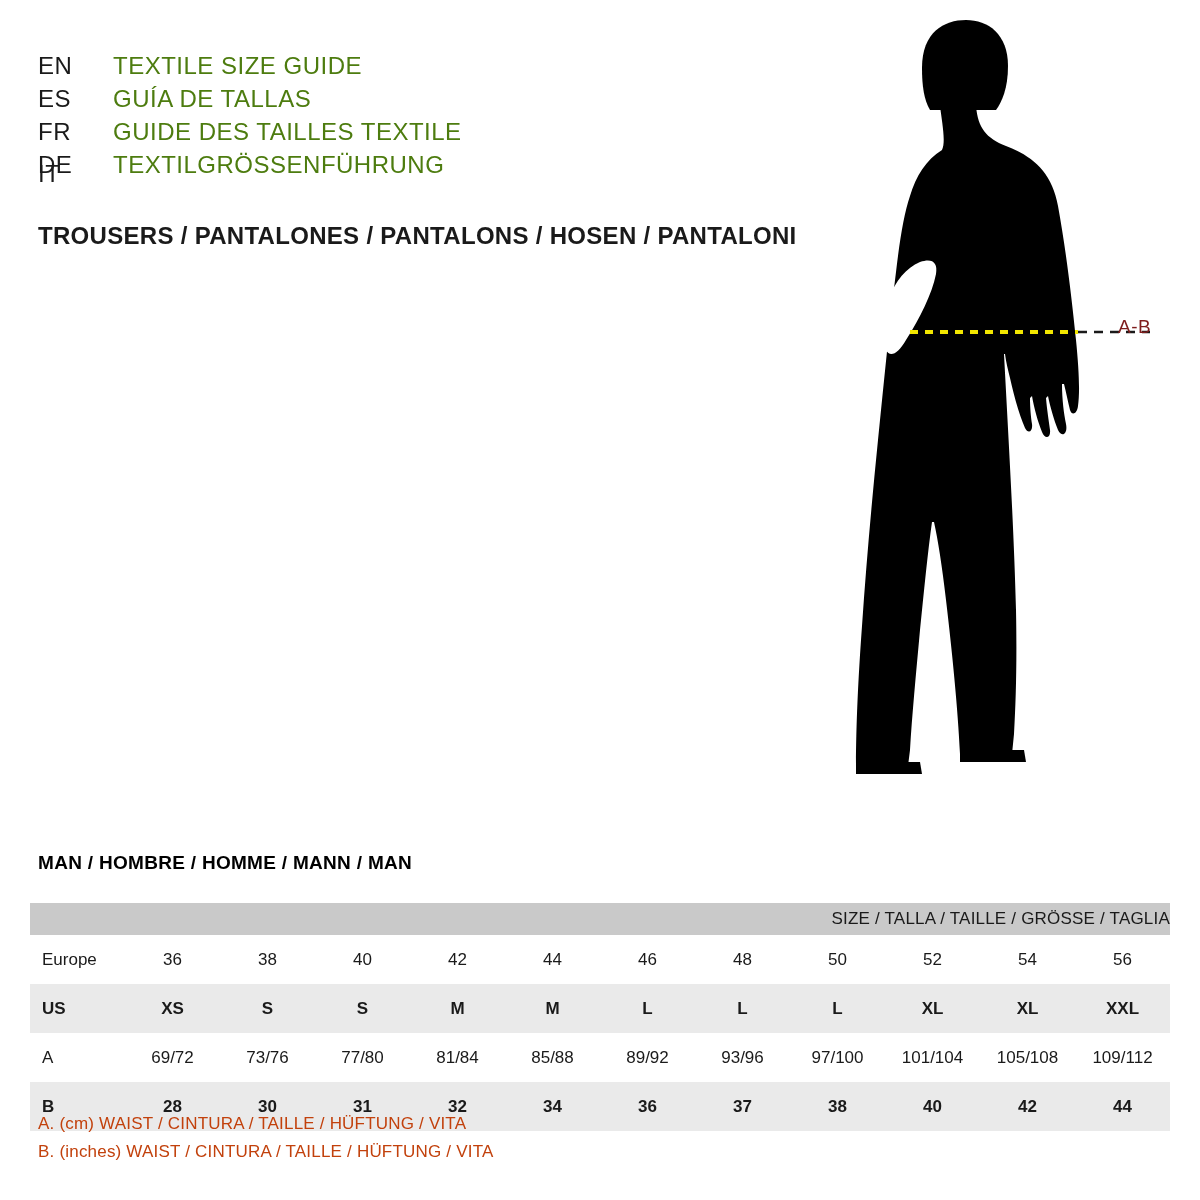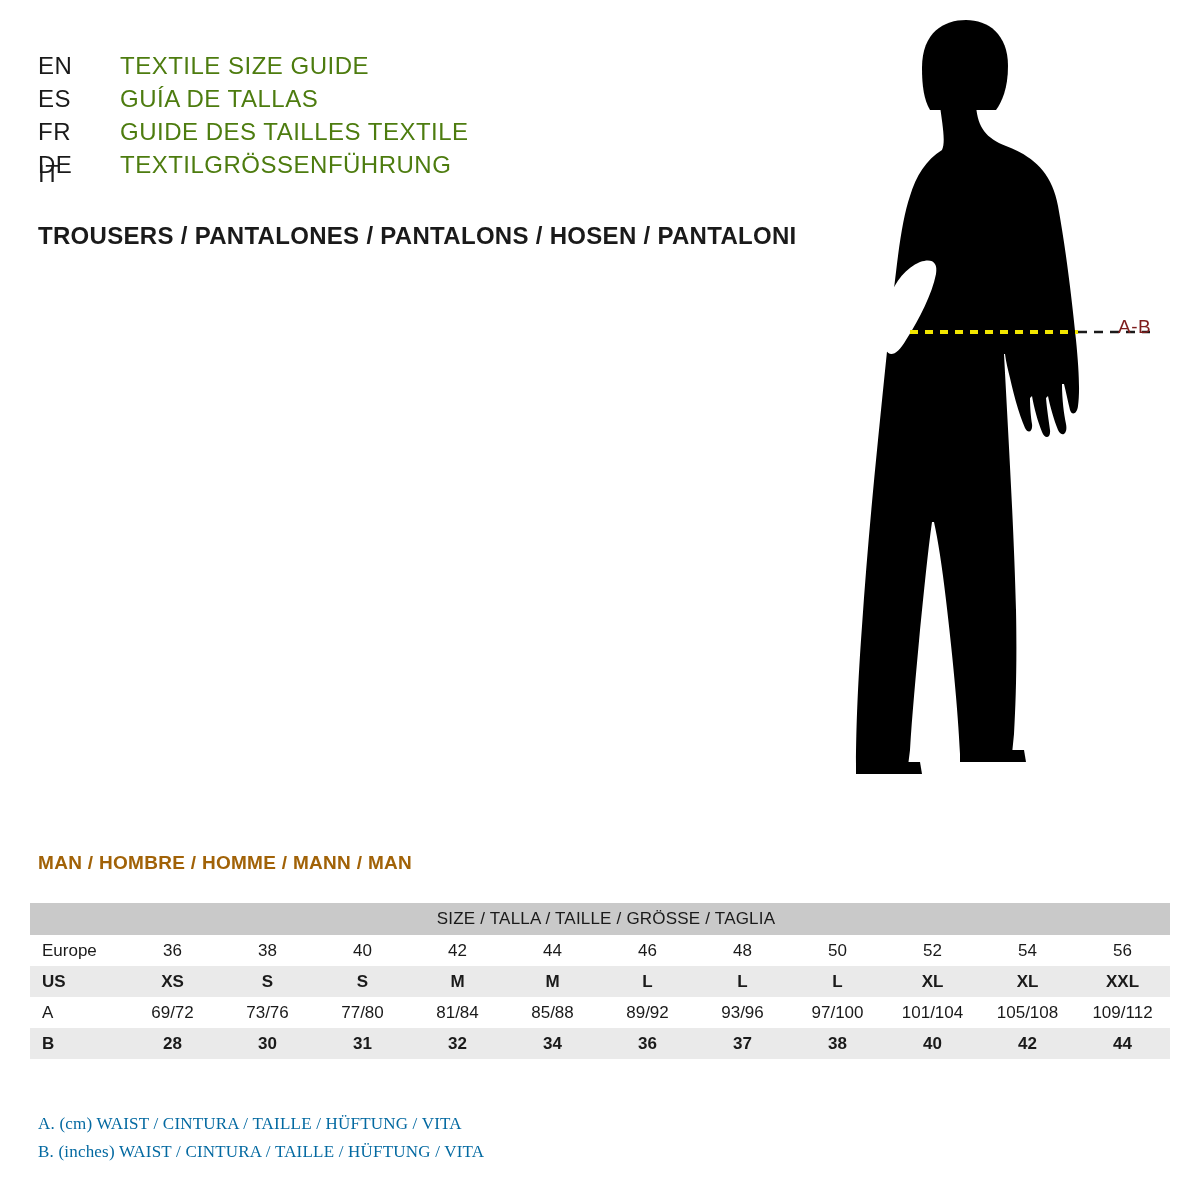--- a/index.html
+++ b/index.html
@@ -20,21 +20,20 @@
   .lang-block {
     position: absolute;
     left: 38px;
     top: 28px;
     width: 760px;
   }
   .lang-row {
     display: flex;
     align-items: baseline;
     height: 33px;
-    gap: 7px;
   }
   .lang-code {
     width: 75px;
     font-size: 24px;
     letter-spacing: 0.5px;
     color: #1a1a1a;
   }
   .lang-text {
     font-size: 24px;
     letter-spacing: 0.5px;
@@ -72,66 +71,65 @@
   }
 
   
   .section-title {
     position: absolute;
     left: 38px;
     top: 852px;
     font-size: 19px;
     font-weight: bold;
     letter-spacing: 0.3px;
-    color: #a16207;
+    color: #000000;
   }
 
   .size-table {
     position: absolute;
     left: 30px;
     top: 903px;
     width: 1140px;
     border-collapse: collapse;
     table-layout: fixed;
     font-size: 17px;
   }
   .size-table th, .size-table td {
     padding: 0;
-    height: 31px;
+    height: 49px;
     text-align: center;
     font-weight: normal;
     color: #1a1a1a;
     vertical-align: middle;
   }
   .size-table .hdr-row th {
     background: #c9c9c9;
-    text-align: center;
+    text-align: right;
     padding-left: 12px;
     font-size: 17px;
     letter-spacing: 0.2px;
     height: 32px;
   }
   .size-table tbody tr.odd td { background: #ffffff; }
   .size-table tbody tr.even td { background: #eaeaea; font-weight: bold; }
   .size-table td.rowlabel {
     text-align: left;
     padding-left: 12px;
     width: 170px;
   }
 
   
   .footnotes {
     position: absolute;
     left: 38px;
     top: 1110px;
     font-size: 17px;
     line-height: 28px;
-    color: #0369a1;
+    color: #c2410c;
     letter-spacing: 0.2px;
-    font-family: Liberation Serif, serif;
   }
 </style>
 </head>
 <body>
 
 <div class="lang-block">
   <div class="lang-row">
     <div class="lang-code">EN</div>
     <div class="lang-text">TEXTILE SIZE GUIDE</div>
   </div>

